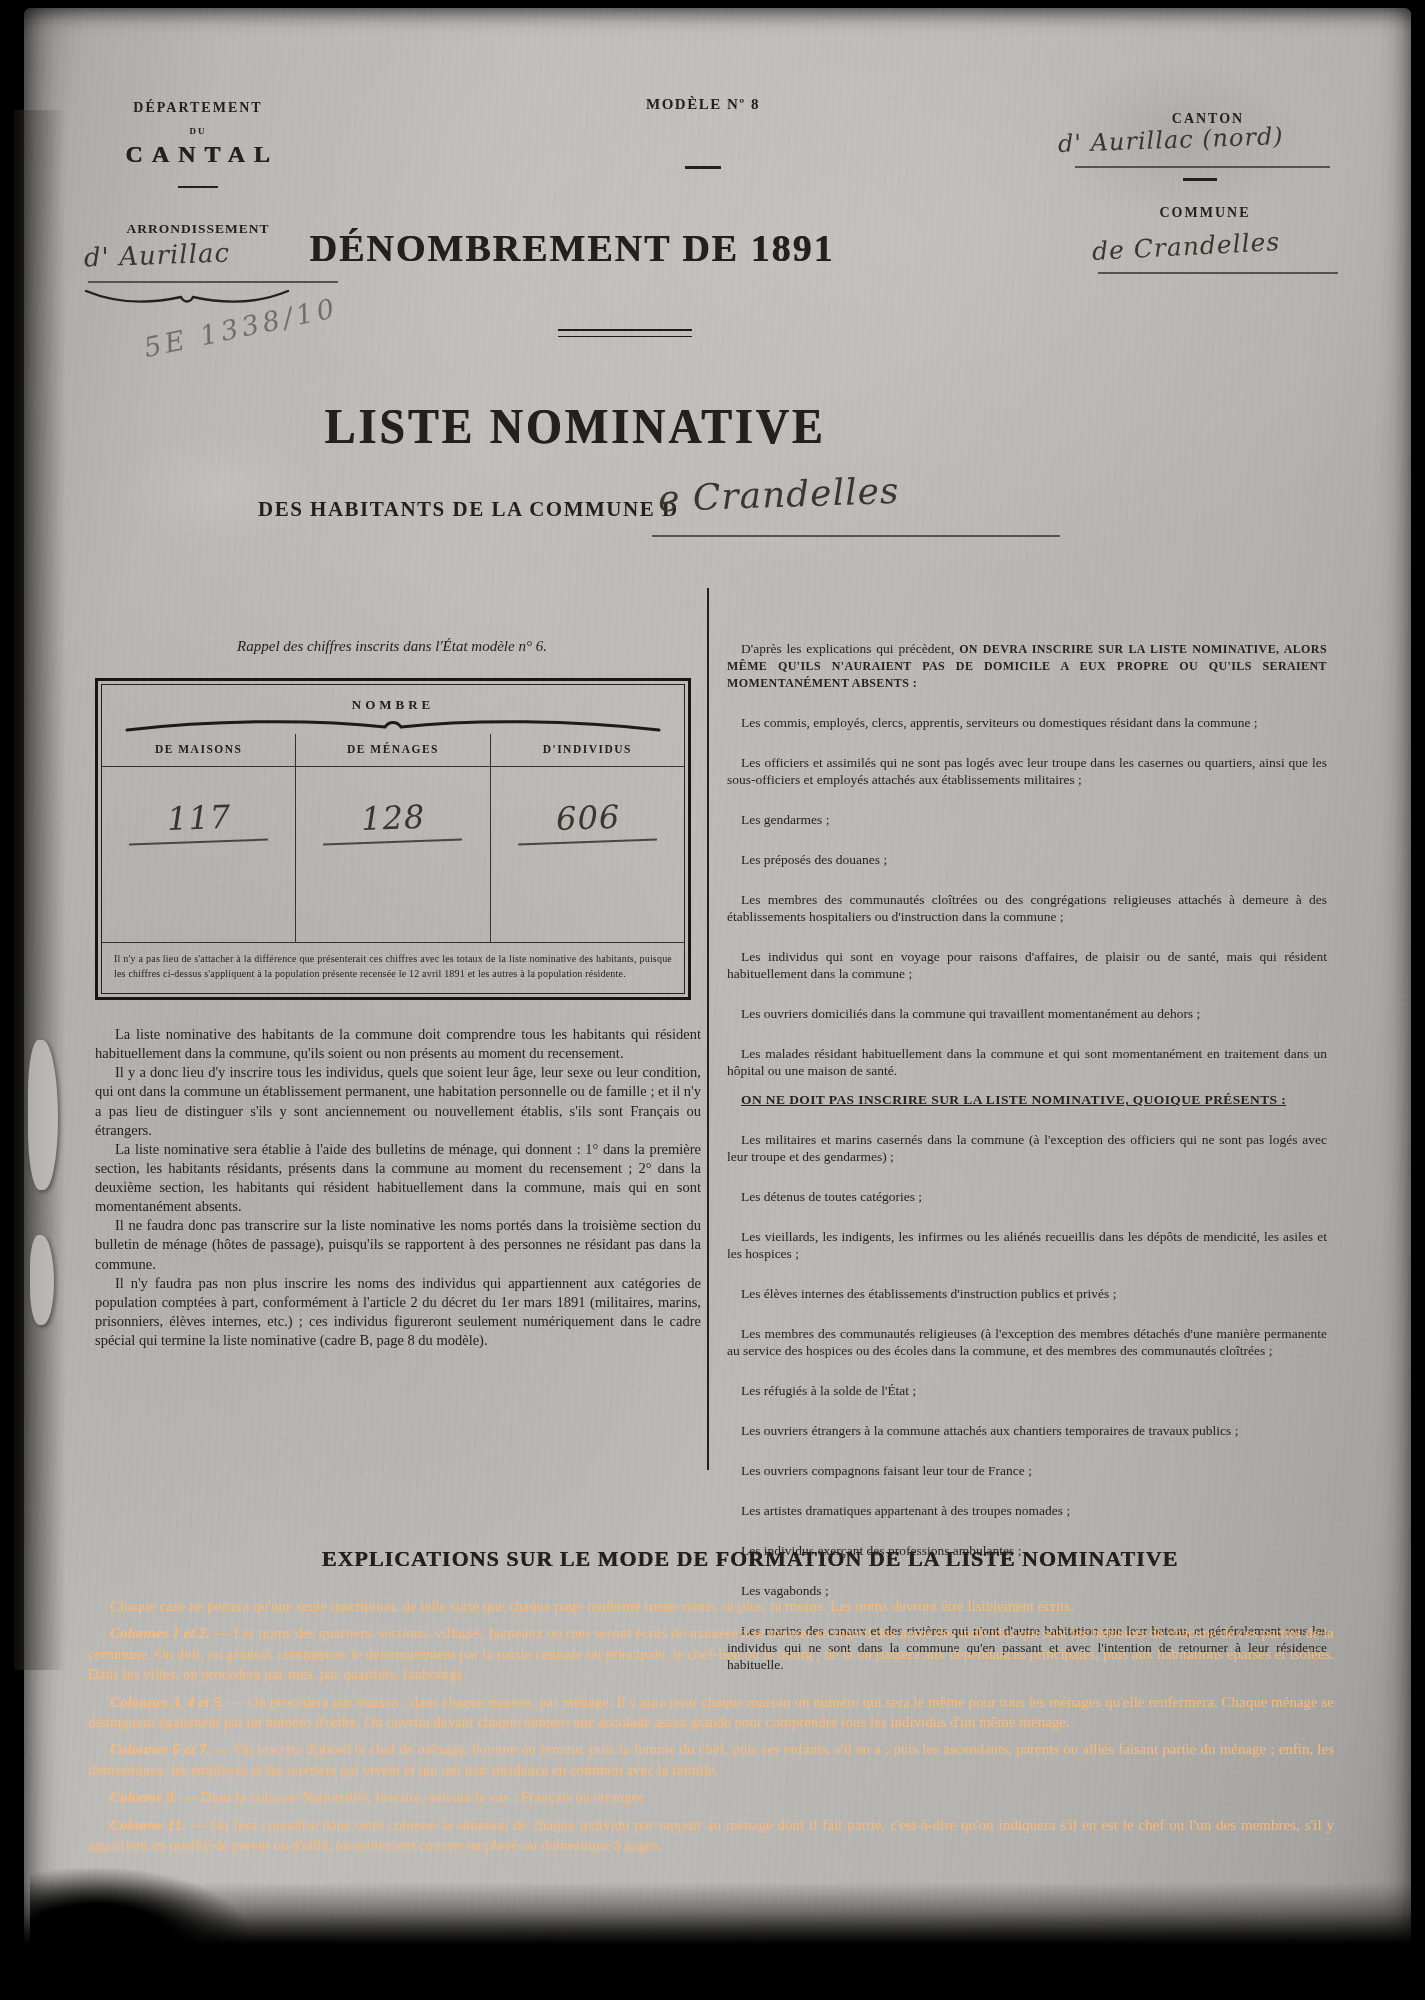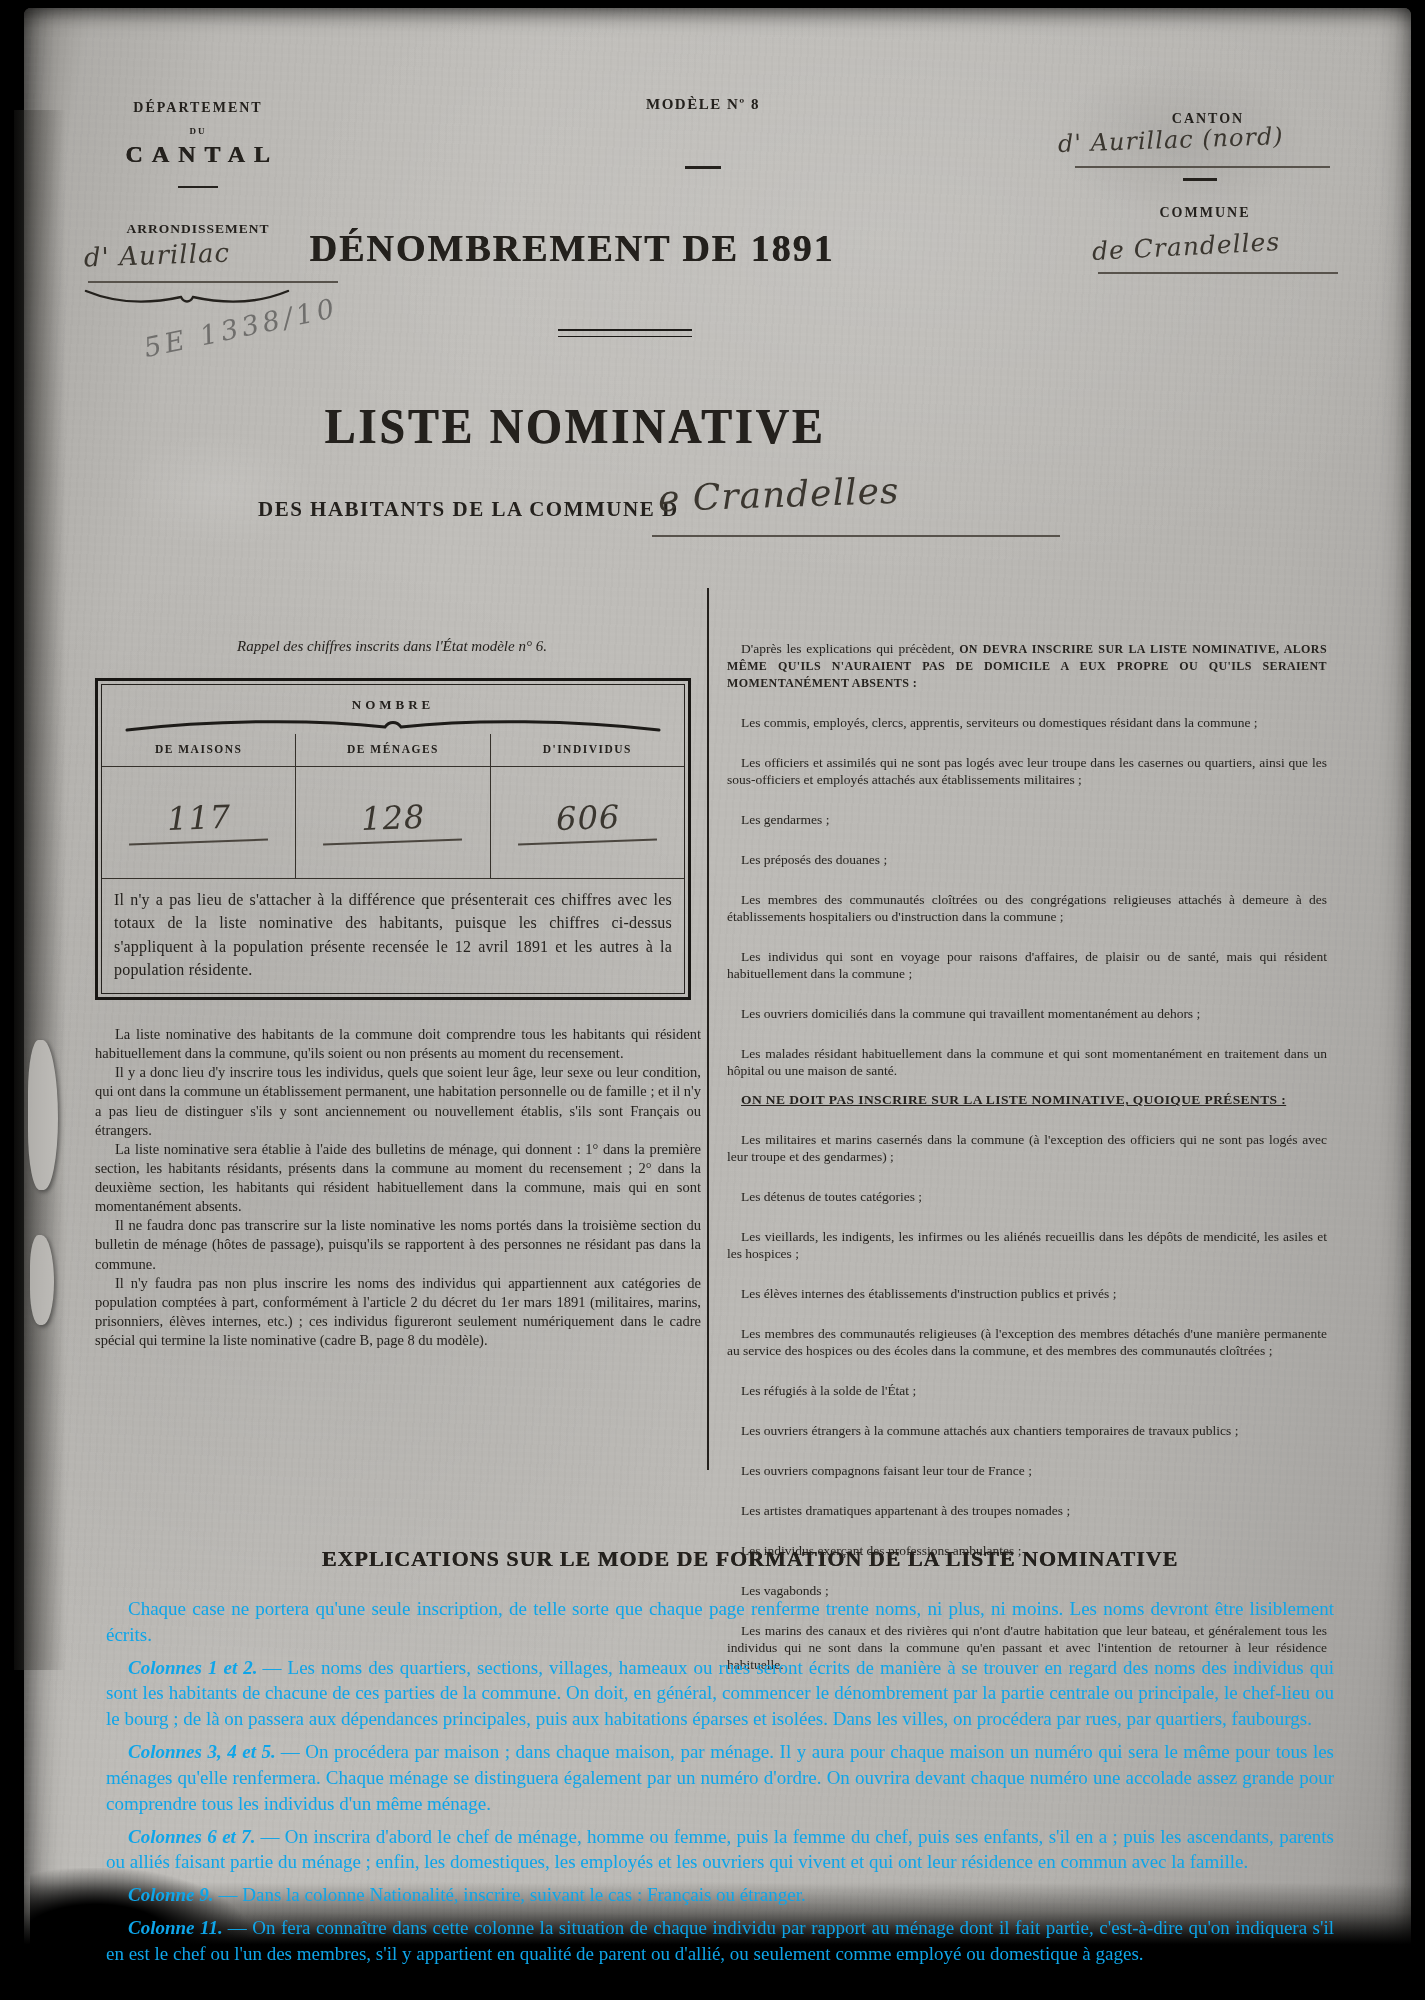--- a/index.html
+++ b/index.html
@@ -58,42 +58,42 @@
   .rt-brace{display:block;margin:5px auto 0;}
   .rt-heads{display:flex;border-bottom:1px solid #35312b;}
   .rt-heads div{flex:1;text-align:center;font-size:11.5px;font-weight:bold;
                 letter-spacing:1.5px;padding:9px 0 11px;}
   .rt-heads div:nth-of-type(-n+2){border-right:1px solid #35312b;}
   .rt-vals{display:flex;flex:1;}
   .rt-cell{flex:1;position:relative;text-align:center;}
   .rt-cell:nth-of-type(-n+2){border-right:1px solid #35312b;}
   .rt-val{font-size:32px;padding-top:32px;transform:rotate(-2deg);}
   .rt-underline{width:72%;height:1.5px;background:#4a453e;margin:4px auto 0;transform:rotate(-2deg);}
-  .rt-foot{border-top:1px solid #35312b;font-size:16px;line-height:1.45;
+  .rt-foot{border-top:1px solid #35312b;font-size:10px;line-height:1.45;
            text-align:justify;padding:9px 12px 12px;letter-spacing:.2px;}
 
   
   .left-paras{position:absolute;left:95px;top:1025px;width:606px;}
   .left-paras p{margin:0;font-size:14.5px;line-height:1.32;text-align:justify;
                 text-indent:20px;color:#24211d;}
 
   
   .right-col{position:absolute;left:727px;top:640px;width:600px;}
   .right-col p{margin:0;font-size:13.5px;line-height:1.26;text-align:justify;
                text-indent:14px;color:#26231f;}
   .right-col .r-item{margin-top:23px;}
   .rcaps{font-size:12px;font-weight:bold;letter-spacing:.4px;}
   .r-header{margin-top:12px !important;text-decoration:underline;}
 
   
   .expl-title{position:absolute;left:750px;top:1546px;font-size:22px;font-weight:bold;
               letter-spacing:1px;white-space:nowrap;text-shadow:.4px 0 0 #24211d;text-align:right;}
   .expl{position:absolute;left:88px;top:1596px;width:1246px;}
-  .expl p{margin:0 0 7px 18px;font-size:19px;line-height:1.36;text-align:justify;
-          text-indent:22px;color:#0ea5e9;}
+  .expl p{margin:0 0 7px 0;font-size:15px;line-height:1.36;text-align:justify;
+          text-indent:22px;color:#fdba74;}
   .e-lead{font-style:italic;font-weight:bold;}
   .e-lead:not(:empty){margin-right:5px;}
 
   
   .torn-left{position:absolute;left:14px;top:110px;width:52px;height:1560px;opacity:.5;
     background:linear-gradient(to right,#161614,#55534f 45%,transparent);}
   .edge-scrap{position:absolute;background:#c6c4c0;border-radius:40% 60% 55% 45%;
               box-shadow:2px 2px 4px rgba(0,0,0,.5);opacity:.8;}
   .stain{position:absolute;border-radius:50%;pointer-events:none;}
   .bottom-dark{position:absolute;left:24px;right:14px;top:1882px;height:68px;

